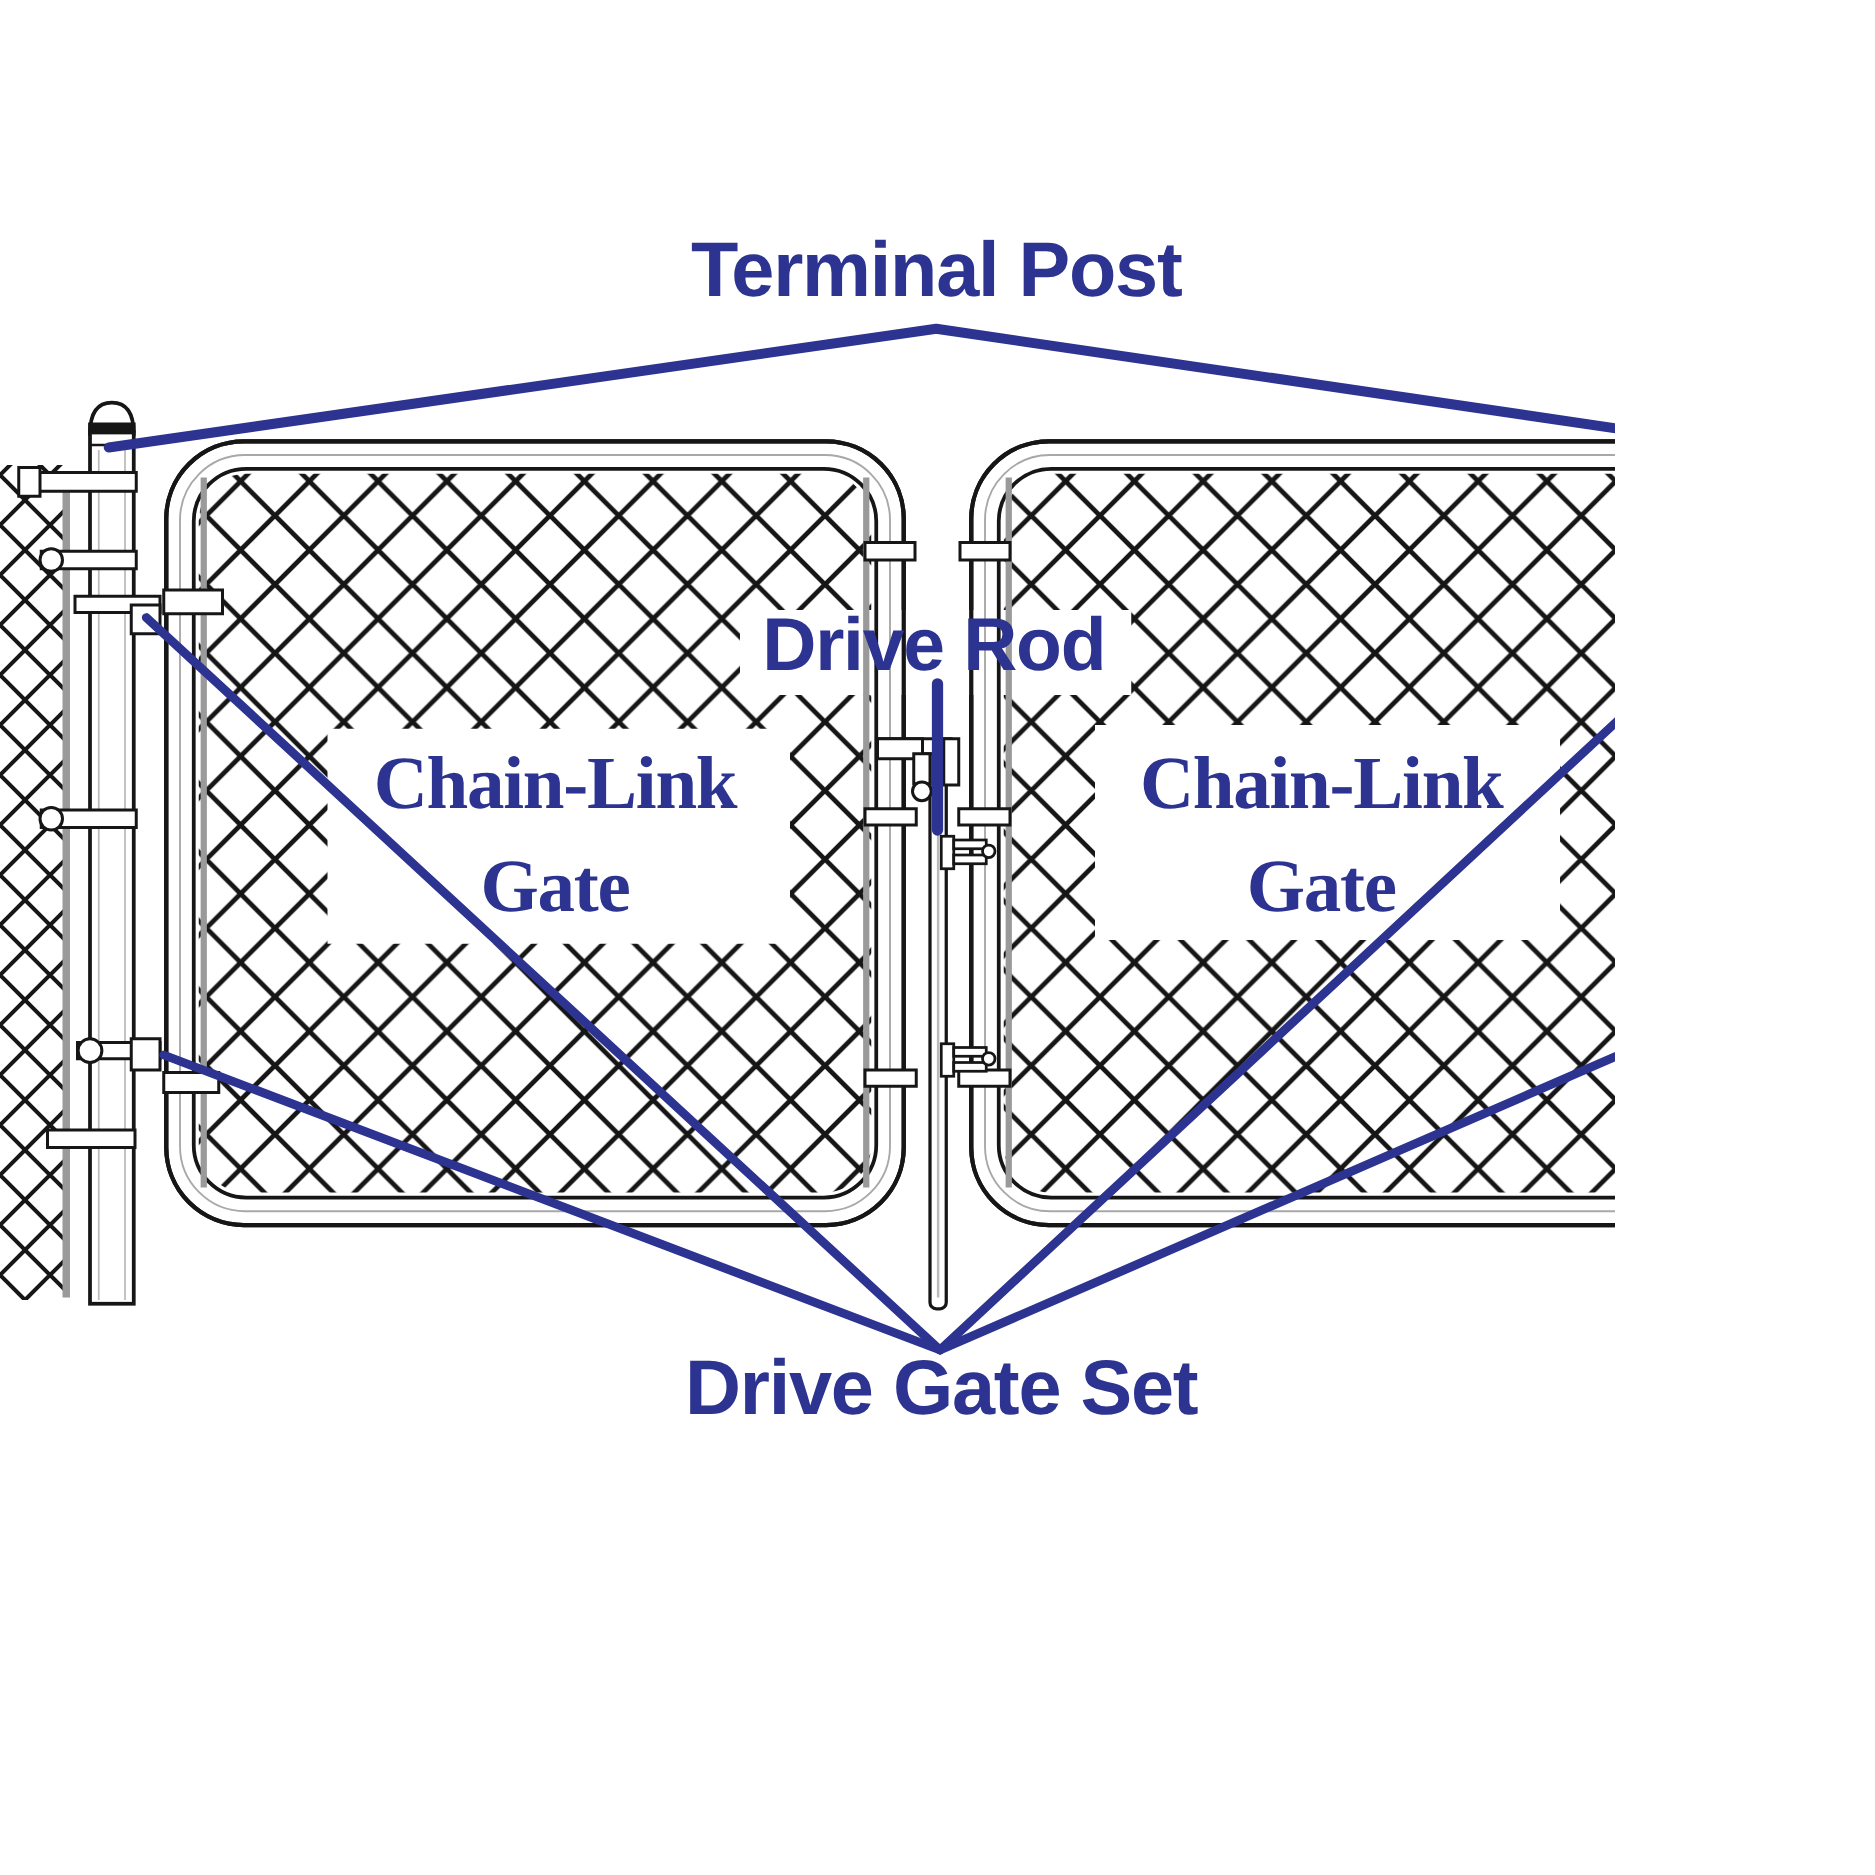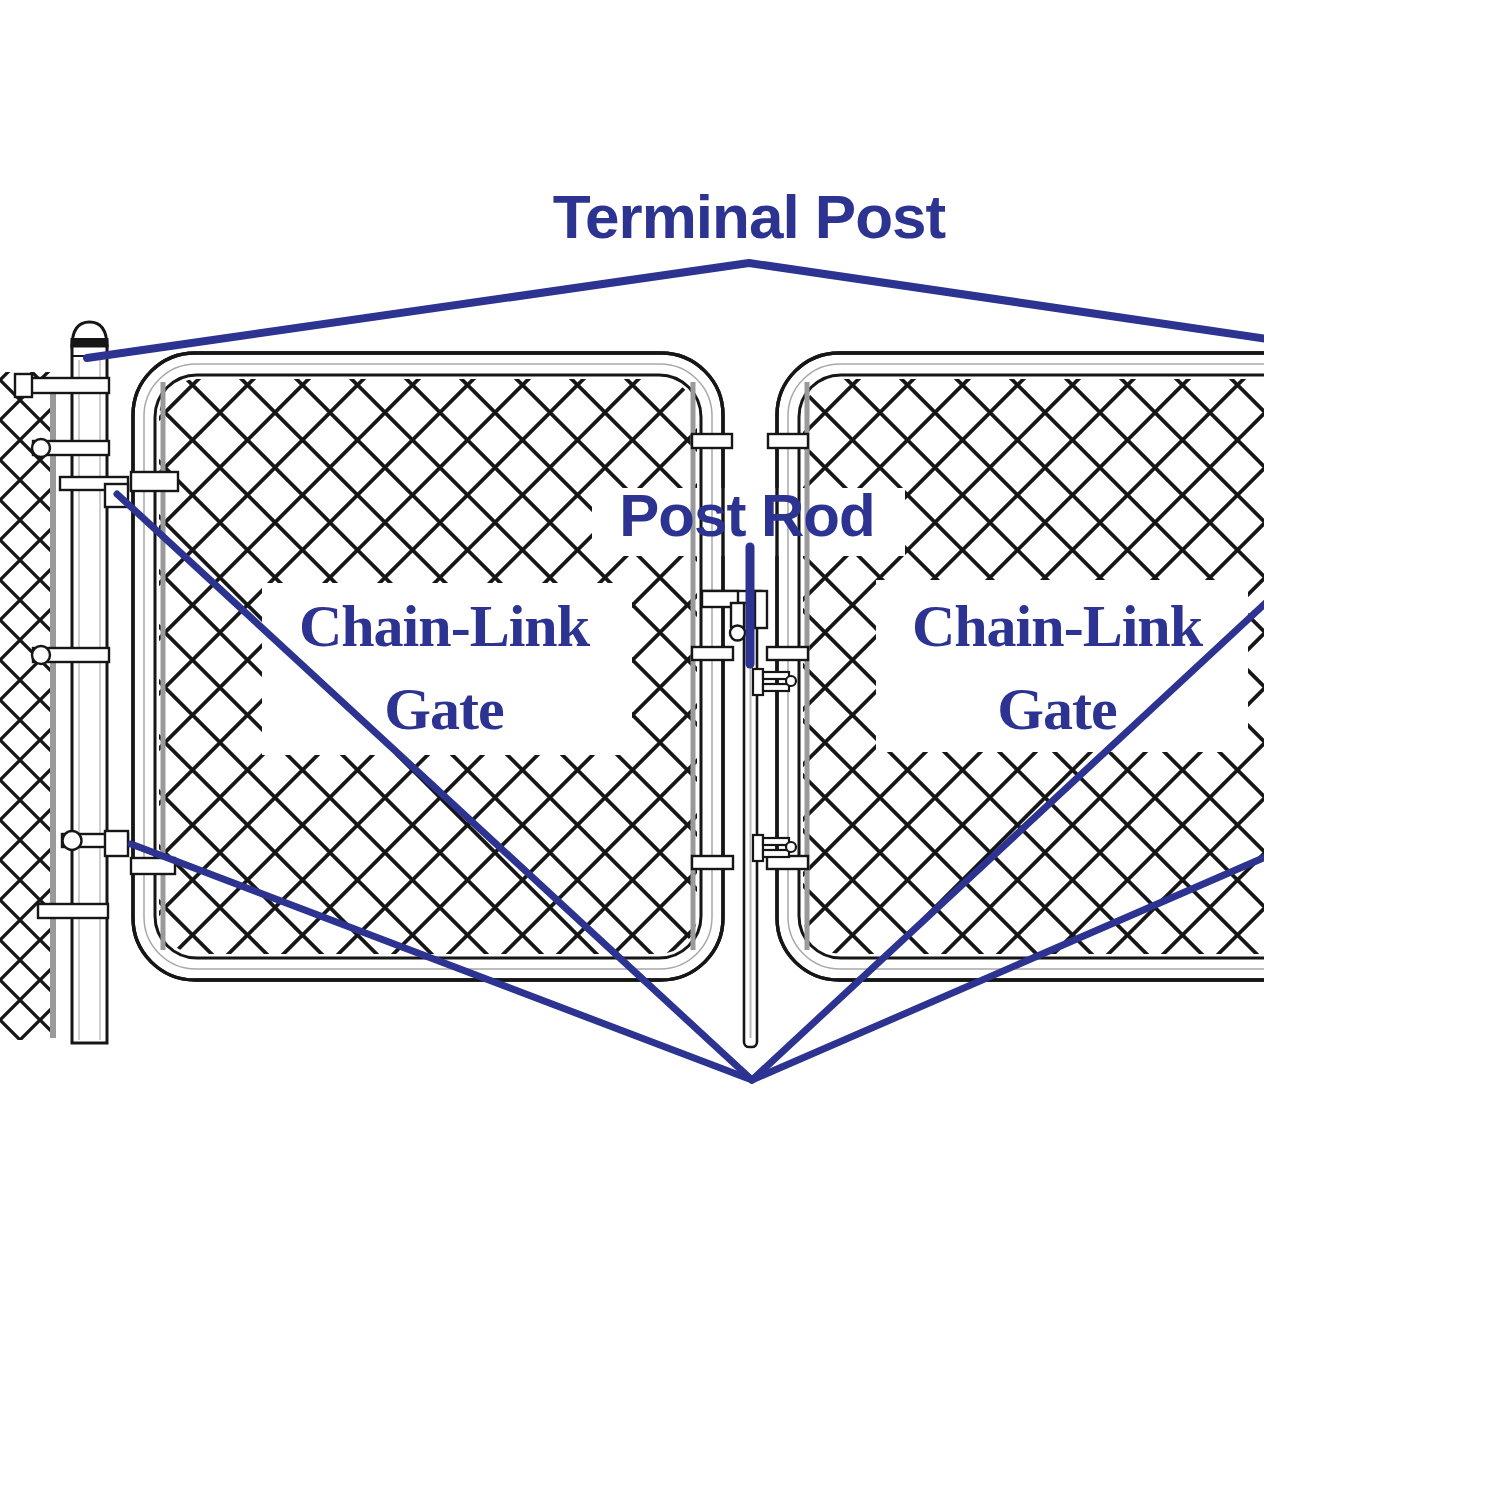--- a/index.html
+++ b/index.html
@@ -1,18 +1,18 @@
 <!DOCTYPE html>
 <html style="--accent: #2C3390;"><head>
 <meta charset="utf-8">
 <style>
   html,body{margin:0;padding:0;background:#ffffff;}
   .stage{
     position:relative;width:1264px;height:1500px;background:#ffffff;
-    font-family:"Liberation Sans", sans-serif;overflow:hidden;
+    font-family:"Liberation Sans", sans-serif;overflow:hidden;padding-left:28px;
   }
   .stage svg{position:absolute;left:0;top:0;}
   .lbl{
     position:absolute;color:var(--accent,#2C3390);font-weight:700;
     letter-spacing:-1px;white-space:nowrap;transform:translateX(-50%);
     line-height:1;text-align:center;
   }
   .lbl-terminal{left:749px;top:186px;font-size:62px;}
   .lbl-droprod{left:747px;top:486px;font-size:60px;}
   .lbl-gate{font-size:60px;line-height:1.38;top:585px;font-family:Liberation Serif, serif;}
@@ -158,25 +158,26 @@
       <line x1="750" y1="547" x2="750" y2="664" stroke-width="9"></line>
       <line x1="752" y1="1080" x2="117" y2="494" stroke-width="7"></line>
       <line x1="752" y1="1080" x2="131" y2="844" stroke-width="7"></line>
       <line x1="752" y1="1080" x2="1383" y2="494" stroke-width="7"></line>
       <line x1="752" y1="1080" x2="1369" y2="812" stroke-width="7"></line>
     </g>
   </svg>
 
   <div class="lbl lbl-terminal">Terminal Post</div>
 
-  <div class="lbl lbl-droprod">Post Rod</div>
+  <div class="lbl lbl-droprod">Drive Rod</div>
 
   <div class="lbl lbl-gate lbl-gate-left">
     <div>Chain-Link</div>
     <div>Gate</div>
   </div>
 
   <div class="lbl lbl-gate lbl-gate-right">
     <div>Chain-Link</div>
     <div>Gate</div>
   </div>
 
+  <div class="lbl lbl-drive">Drive Gate Set</div>
 </div>
 
 </body></html>

